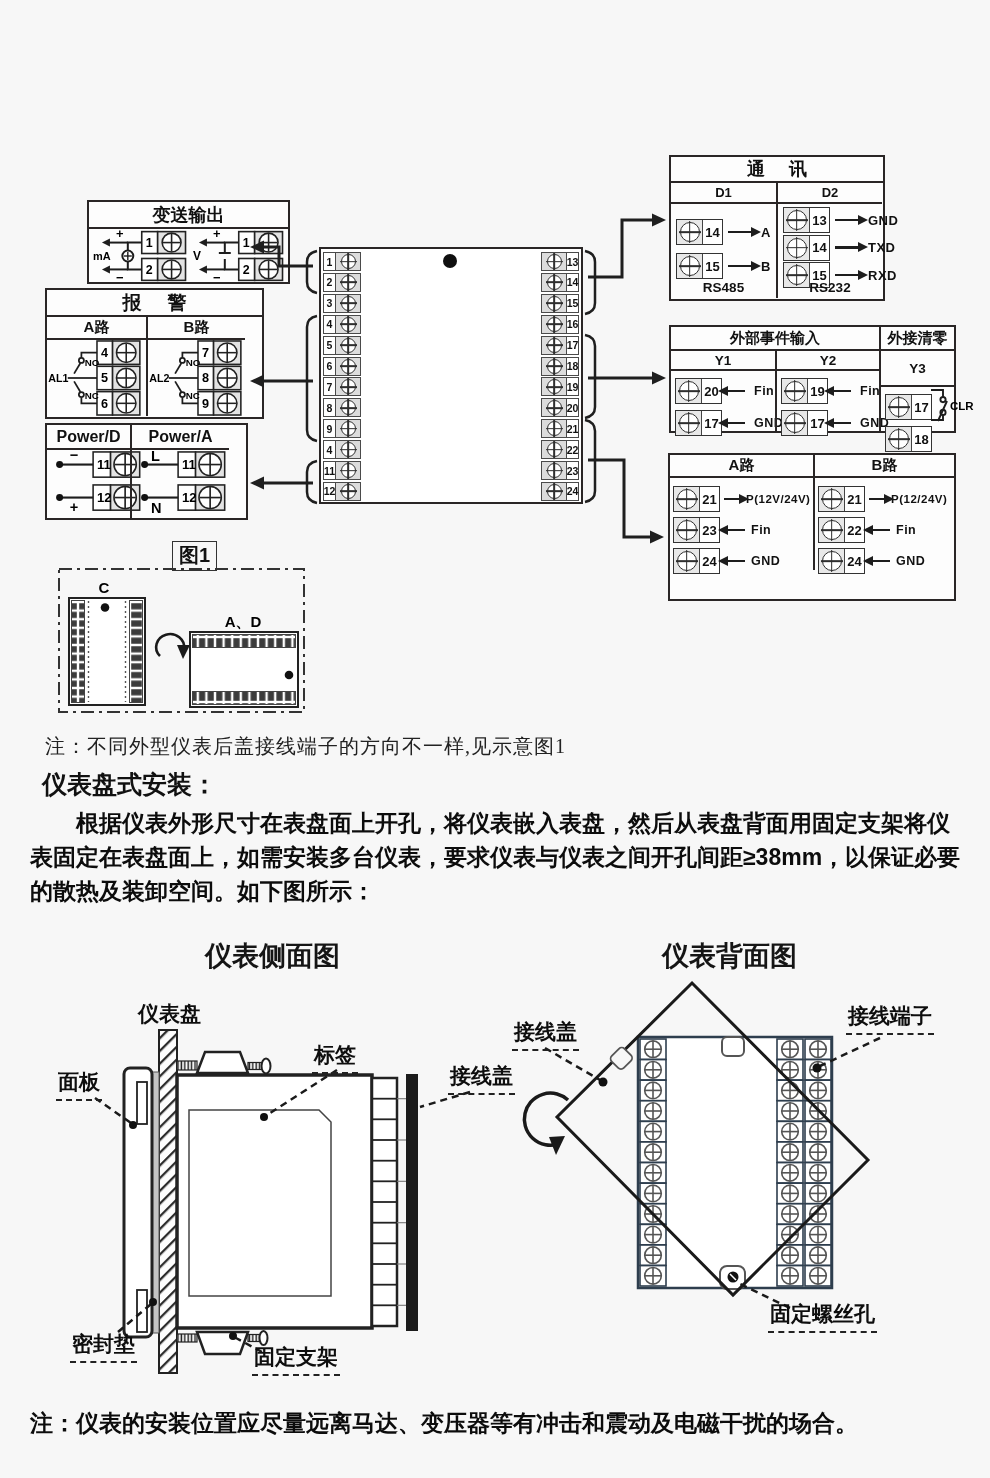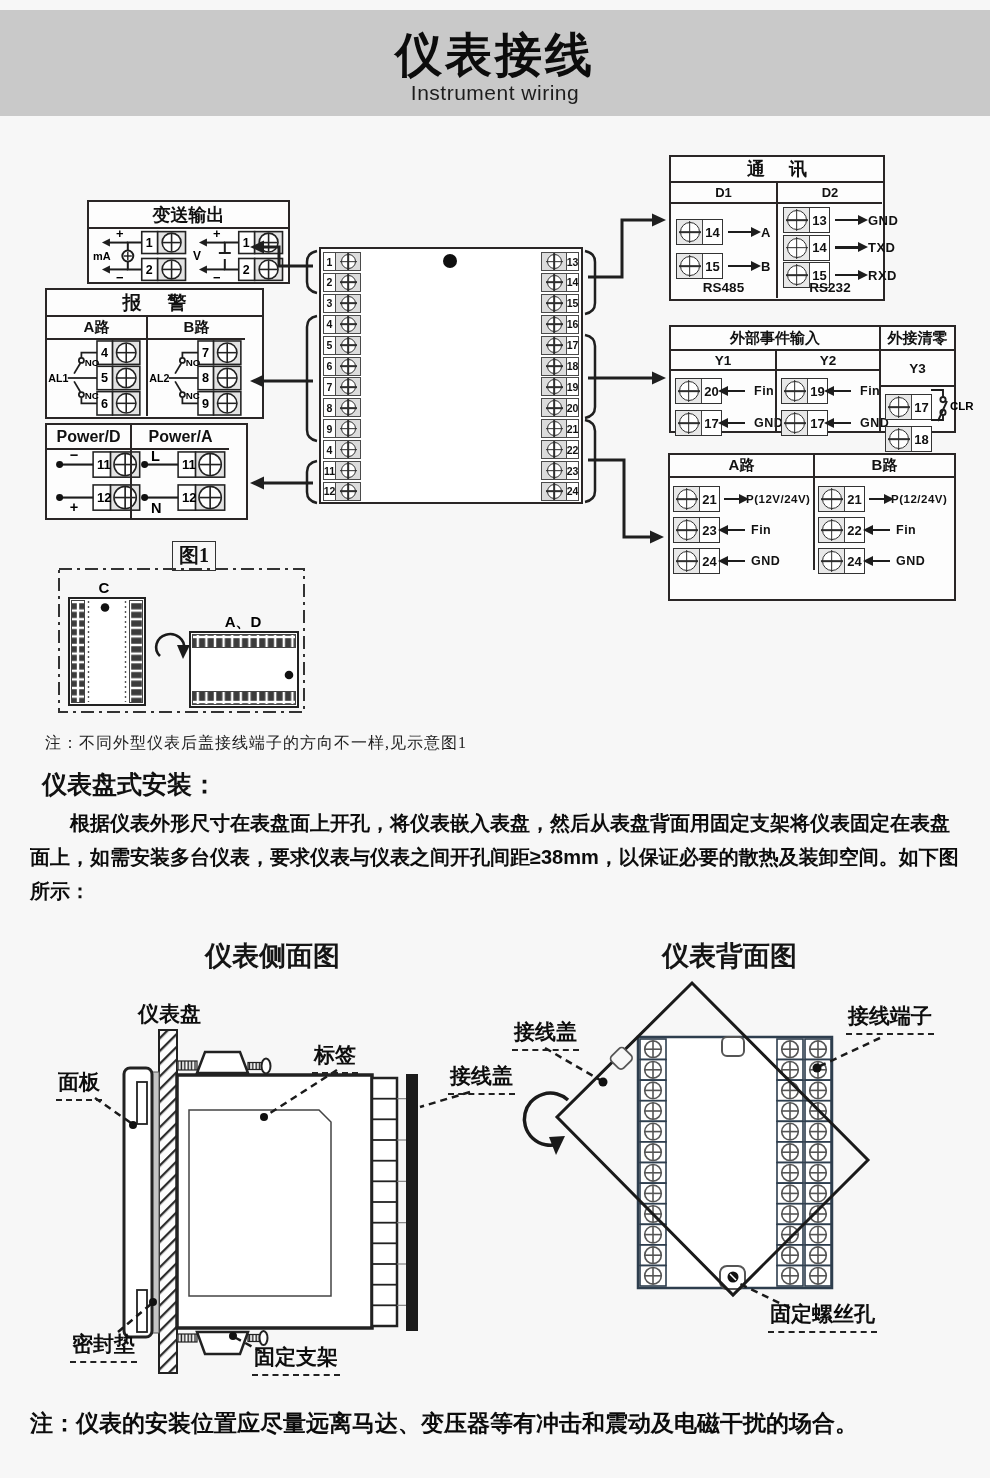--- a/index.html
+++ b/index.html
@@ -48,39 +48,35 @@
              border-right:10px solid #1d1d1d;border-top:5.5px solid transparent;border-bottom:5.5px solid transparent;}
   .sig{font-size:13px;font-weight:700;letter-spacing:0.5px;white-space:nowrap;}
   
   .ovl{position:absolute;pointer-events:none;}
   
   .lbl{position:absolute;font-size:21px;font-weight:700;color:#0e0e0e;border-bottom:2.5px dashed #222;
        padding:0 2px 3px;white-space:nowrap;}
   .lbl.plain{border-bottom:none;}
   
   .fig-cap{position:absolute;left:172px;top:541px;border:1.5px solid #333;padding:0 6px 1px;background:#f7f7f7;
-           font-family:Liberation Serif, serif;font-size:20px;font-weight:700;}
+           font-family:Liberation Sans, sans-serif;font-size:20px;font-weight:700;}
   .note1{position:absolute;left:45px;top:733px;font-family:"Liberation Serif","DejaVu Serif",serif;
-         font-size:16px;color:#222;letter-spacing:1px;}
+         font-size:20px;color:#222;letter-spacing:1px;}
   .sec-hd{position:absolute;left:42px;top:768px;font-size:25px;font-weight:700;}
-  .para{position:absolute;left:30px;top:806px;width:936px;font-size:20px;font-weight:700;line-height:34px;
+  .para{position:absolute;left:30px;top:806px;width:936px;font-size:23px;font-weight:700;line-height:34px;
         text-indent:2em;color:#0c0c0c;}
   .dtitle{position:absolute;font-family:"Liberation Serif","DejaVu Serif",serif;font-size:27px;font-weight:700;color:#151515;}
   .footnote{position:absolute;left:30px;top:1408px;font-size:23px;font-weight:700;color:#0c0c0c;}
   svg text{font-family:"Liberation Sans","DejaVu Sans",sans-serif;}
 </style>
 </head>
 <body>
 
 <div class="page">
 
-  <div class="band">
-    <h1>仪表接线</h1>
-    <div class="sub">Instrument wiring</div>
-  </div>
 
   <div class="wbox" id="box-trans" style="left:45px;top:200px;width:203px;height:84px;margin-left:42px;">
     <div class="hd" style="height:27px;font-size:18px;">变送输出</div>
     <div style="display:flex;justify-content:space-between;padding:0 3px;">
       <svg width="97" height="54" viewBox="0 0 97 54">
         <g stroke="#222" stroke-width="1.6" fill="#fff">
           <rect x="50" y="2.5" width="16" height="22"></rect>
             <rect x="66" y="2.5" width="28" height="22" fill="#e3e3e3"></rect>
           <rect x="50" y="29.5" width="16" height="22"></rect>
             <rect x="66" y="29.5" width="28" height="22" fill="#e3e3e3"></rect>

